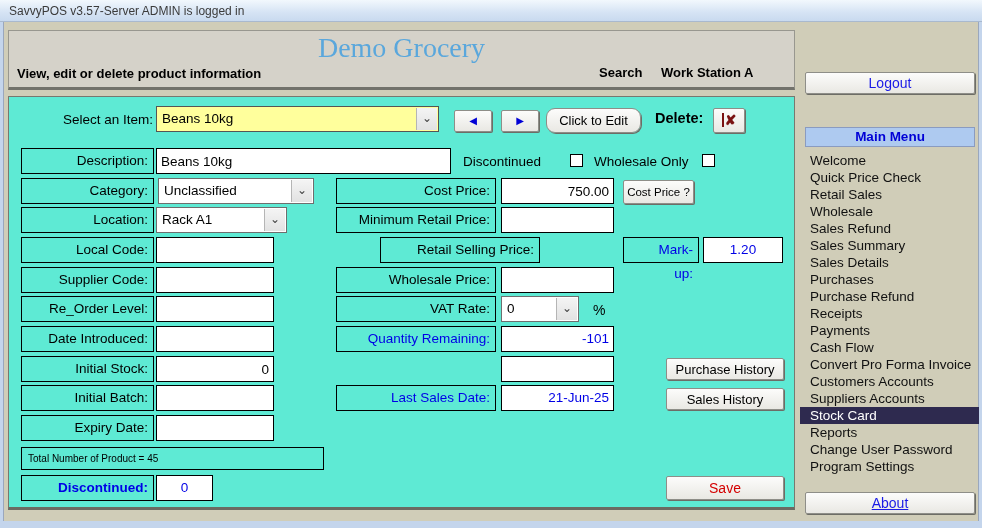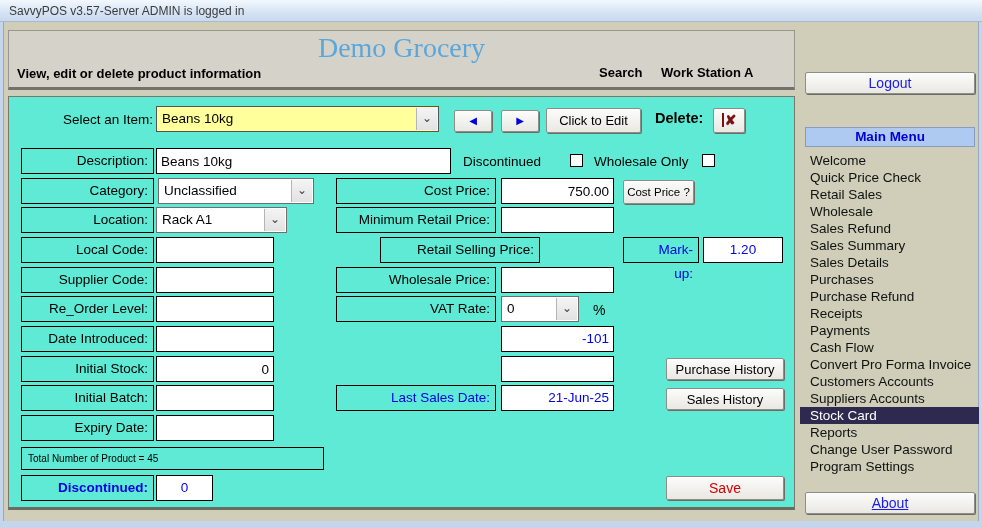--- a/index.html
+++ b/index.html
@@ -141,21 +141,21 @@
   <div class="combo yellow" style="left:147px; top:9px; width:283px;">
     <span>Beans 10kg</span>
     <span class="chev">⌄</span>
   </div>
   <button class="btn abs" style="left:445px; top:13px; width:38px; height:22px;">
     <span class="arrow-glyph">◀</span>
   </button>
   <button class="btn abs" style="left:492px; top:13px; width:38px; height:22px;">
     <span class="arrow-glyph">▶</span>
   </button>
-  <button class="btn abs" style="left:537px; top:11px; width:95px; height:25px;">
+  <button class="btn abs" style="left:537px; top:11px; width:95px; height:25px;border-radius:9px;">
     <span>Click to Edit</span>
   </button>
   <div class="abs" style="left:646px; top:13px; font-weight:bold; font-size:14.5px;">Delete:</div>
   <button class="btn abs" style="left:704px; top:11px; width:32px; height:25px;">
     <span class="del-icon">✘</span>
   </button>
 
   <div class="lblbox abs" style="left:12px; top:51px; width:133px;">Description:</div>
   <input class="field abs" style="left: 147px; top: 51px; width: 295px;" value="Beans 10kg">
   <div class="abs plain-lbl" style="left:454px; top:52px; font-size:13.5px;">Discontinued</div>
@@ -217,20 +217,21 @@
   <div class="lblbox abs" style="left:327px; top:170px; width:160px;">Wholesale Price:</div>
   <input class="field num abs" style="left: 492px; top: 170px; width: 113px;" value="">
 
   <div class="lblbox abs" style="left:327px; top:199px; width:160px;">VAT Rate:</div>
   <div class="combo" style="left:492px; top:199px; width:78px;">
     <span>0</span>
     <span class="chev">⌄</span>
   </div>
   <div class="abs plain-lbl" style="left:584px; top:201px; font-size:14px;">%</div>
 
+  <div class="lblbox blue abs" style="left:327px; top:229px; width:160px;">Quantity Remaining:</div>
   <div class="valbox num blue abs" style="left:492px; top:229px; width:113px;">-101</div>
 
   <div class="valbox num blue abs" style="left:492px; top:259px; width:113px;"></div>
 
   <div class="lblbox blue abs" style="left:327px; top:288px; width:160px;">Last Sales Date:</div>
   <div class="valbox num blue abs" style="left:492px; top:288px; width:113px;">21-Jun-25</div>
 
   <button class="btn abs" style="left:657px; top:261px; width:118px; height:22px;">
     <span>Purchase History</span>
   </button>

